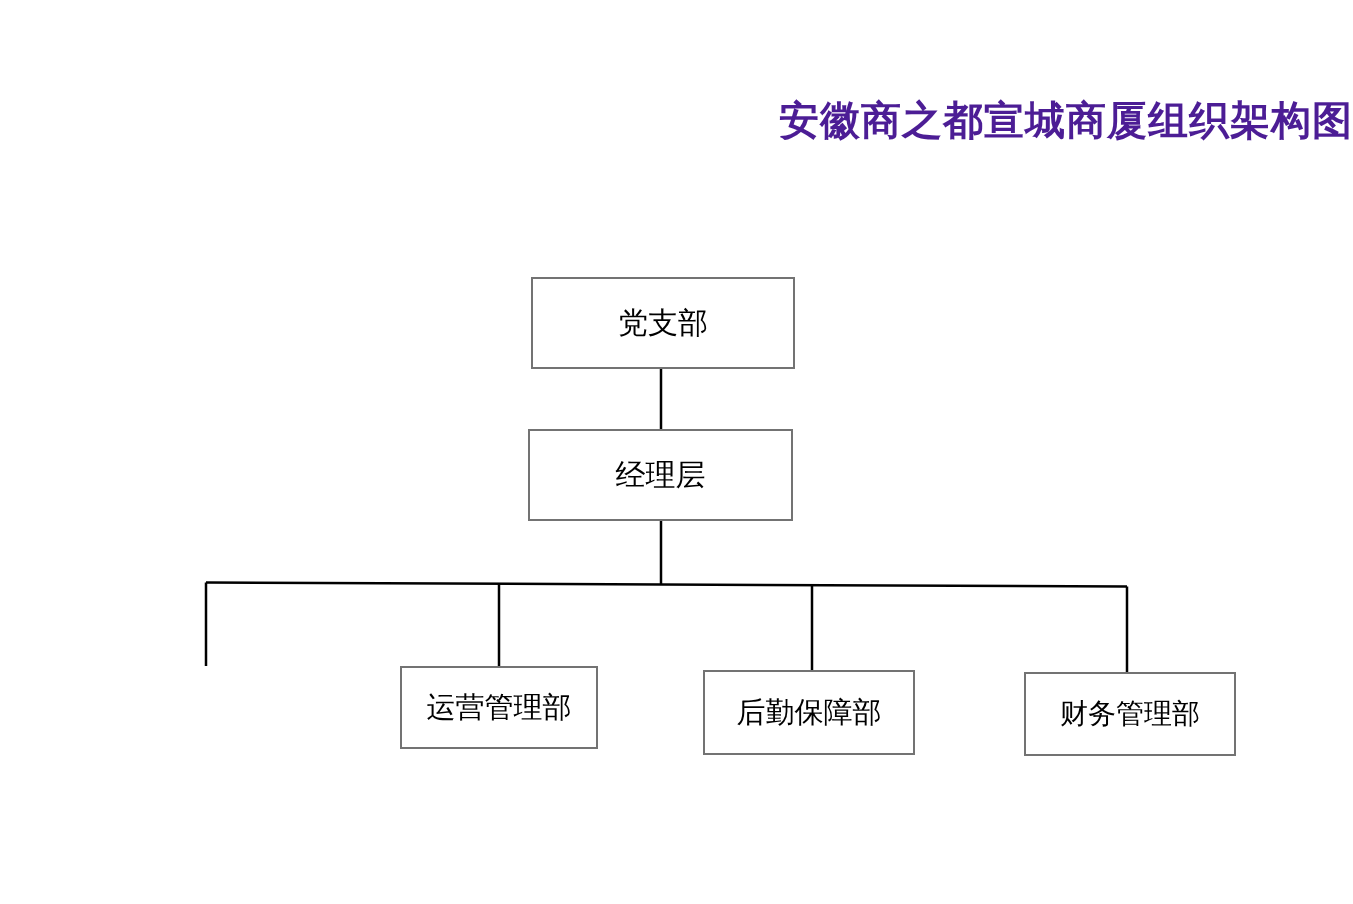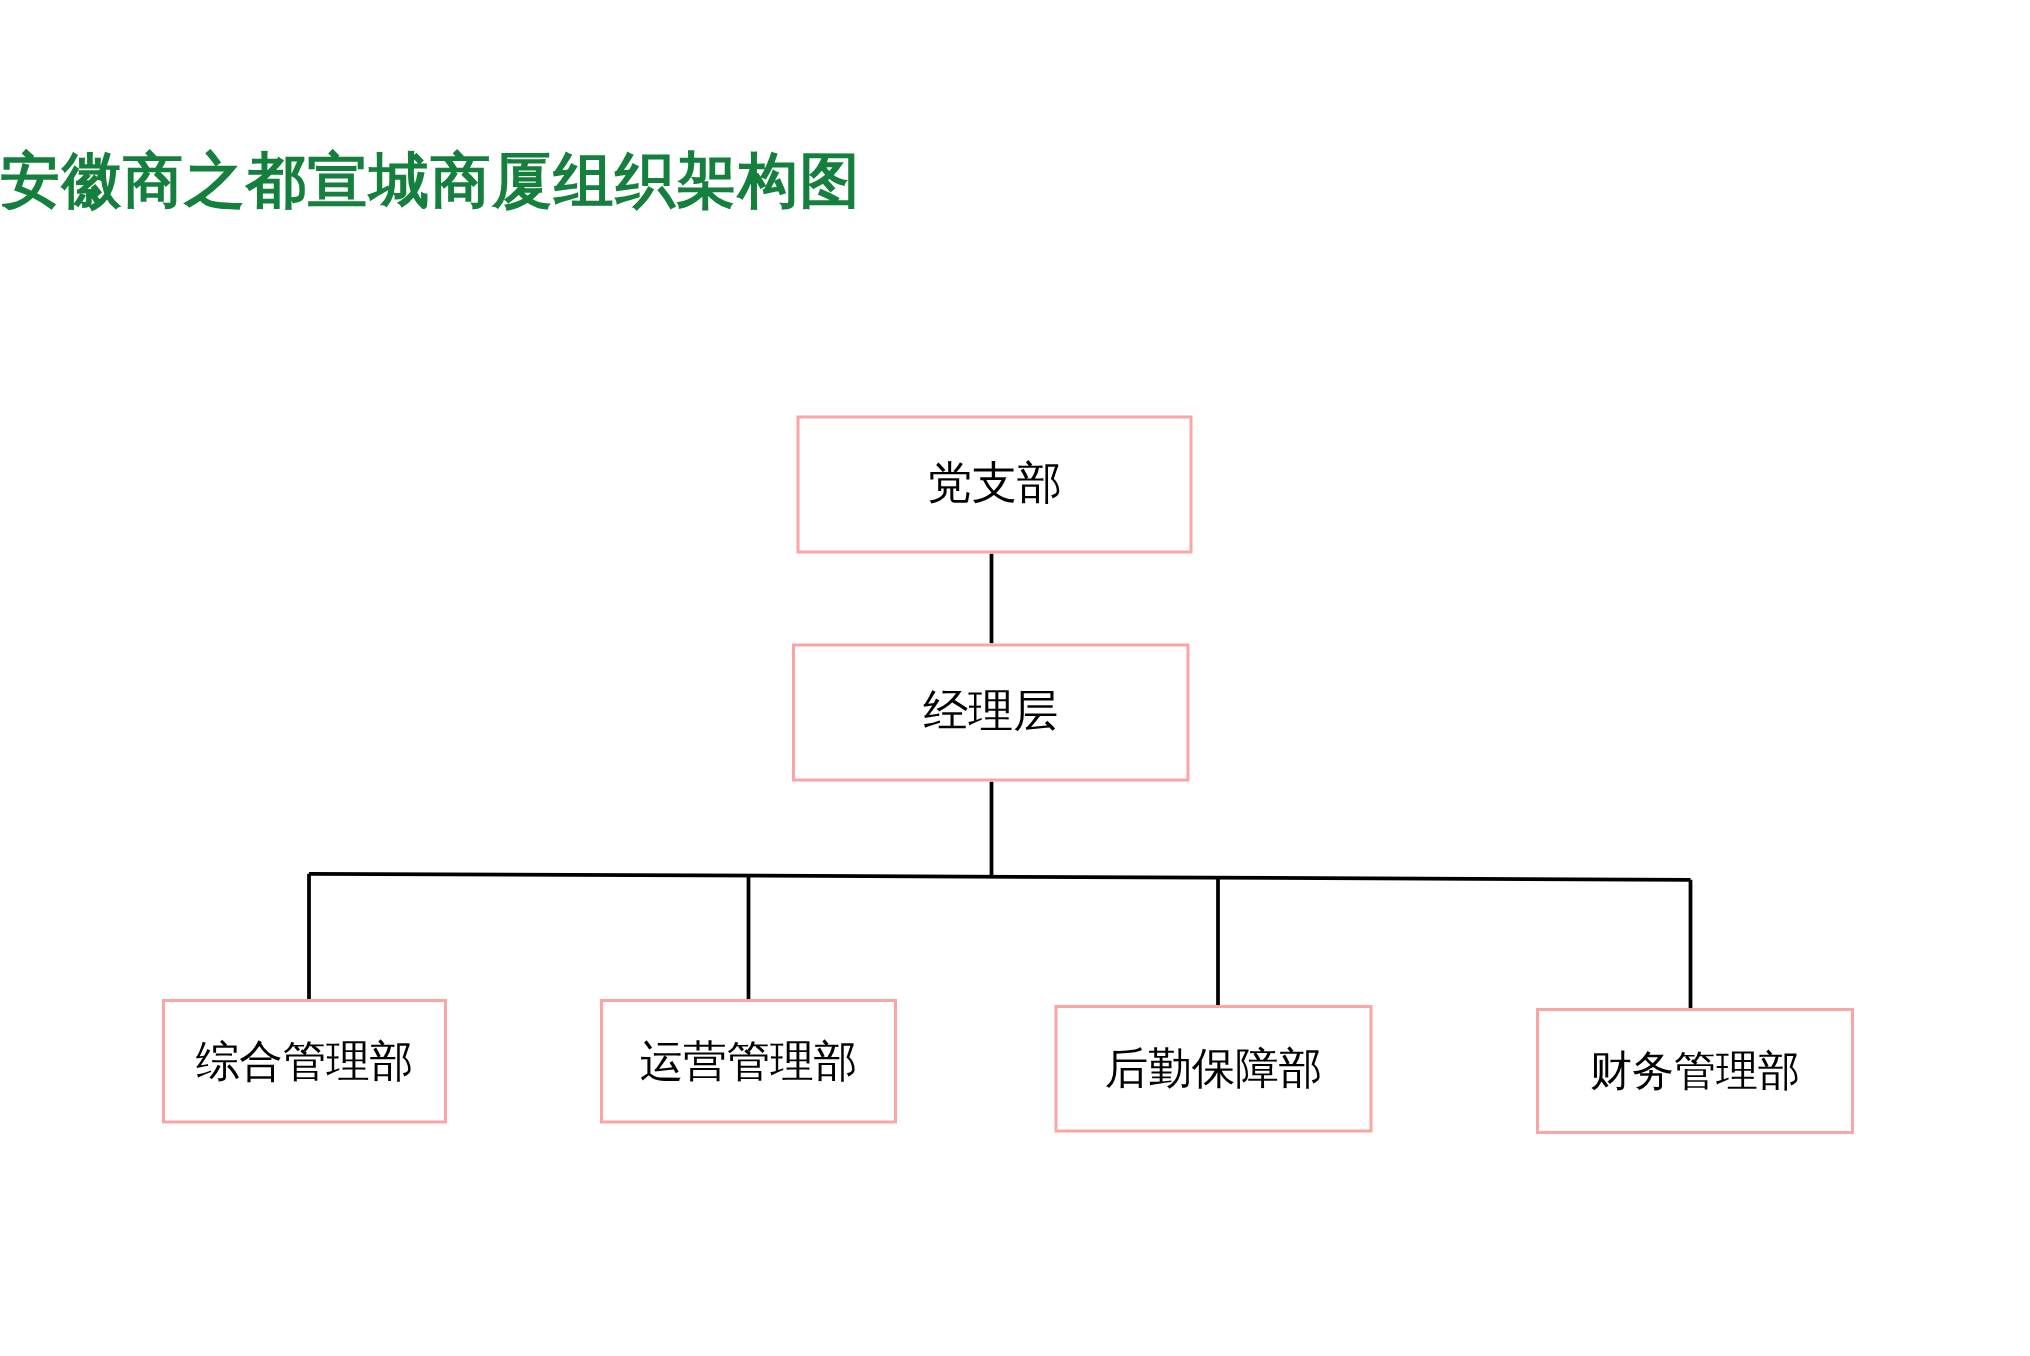--- a/index.html
+++ b/index.html
@@ -13,32 +13,32 @@
     height: 904px;
     background: #ffffff;
     overflow: hidden;
     font-family: "DejaVu Serif", "Liberation Serif", serif;
   }
   #chart-title {
     position: absolute;
     left: 0;
     top: 93px;
     width: 1353px;
-    text-align: left;
+    text-align: right;
     font-family: "DejaVu Serif", "Liberation Serif", serif;
     font-weight: bold;
     font-size: 40px;
     letter-spacing: 1px;
-    color: #15803d;
+    color: #4c1d95;
     white-space: nowrap;
   }
   .node-box {
     position: absolute;
     box-sizing: border-box;
-    border: 2px solid #fca5a5;
+    border: 2px solid #737373;
     background: #ffffff;
     display: flex;
     align-items: center;
     justify-content: center;
     color: #000000;
     font-family: "DejaVu Serif", "Liberation Serif", serif;
     font-weight: normal;
     line-height: 1;
   }
   .node-label {
@@ -120,23 +120,20 @@
   </svg>
 
   <div class="node-box" id="node-party">
     <span class="node-label">党支部</span>
   </div>
 
   <div class="node-box" id="node-manager">
     <span class="node-label">经理层</span>
   </div>
 
-  <div class="node-box" id="node-dept-0">
-    <span class="node-label">综合管理部</span>
-  </div>
 
   <div class="node-box" id="node-dept-1">
     <span class="node-label">运营管理部</span>
   </div>
 
   <div class="node-box" id="node-dept-2">
     <span class="node-label">后勤保障部</span>
   </div>
 
   <div class="node-box" id="node-dept-3">

